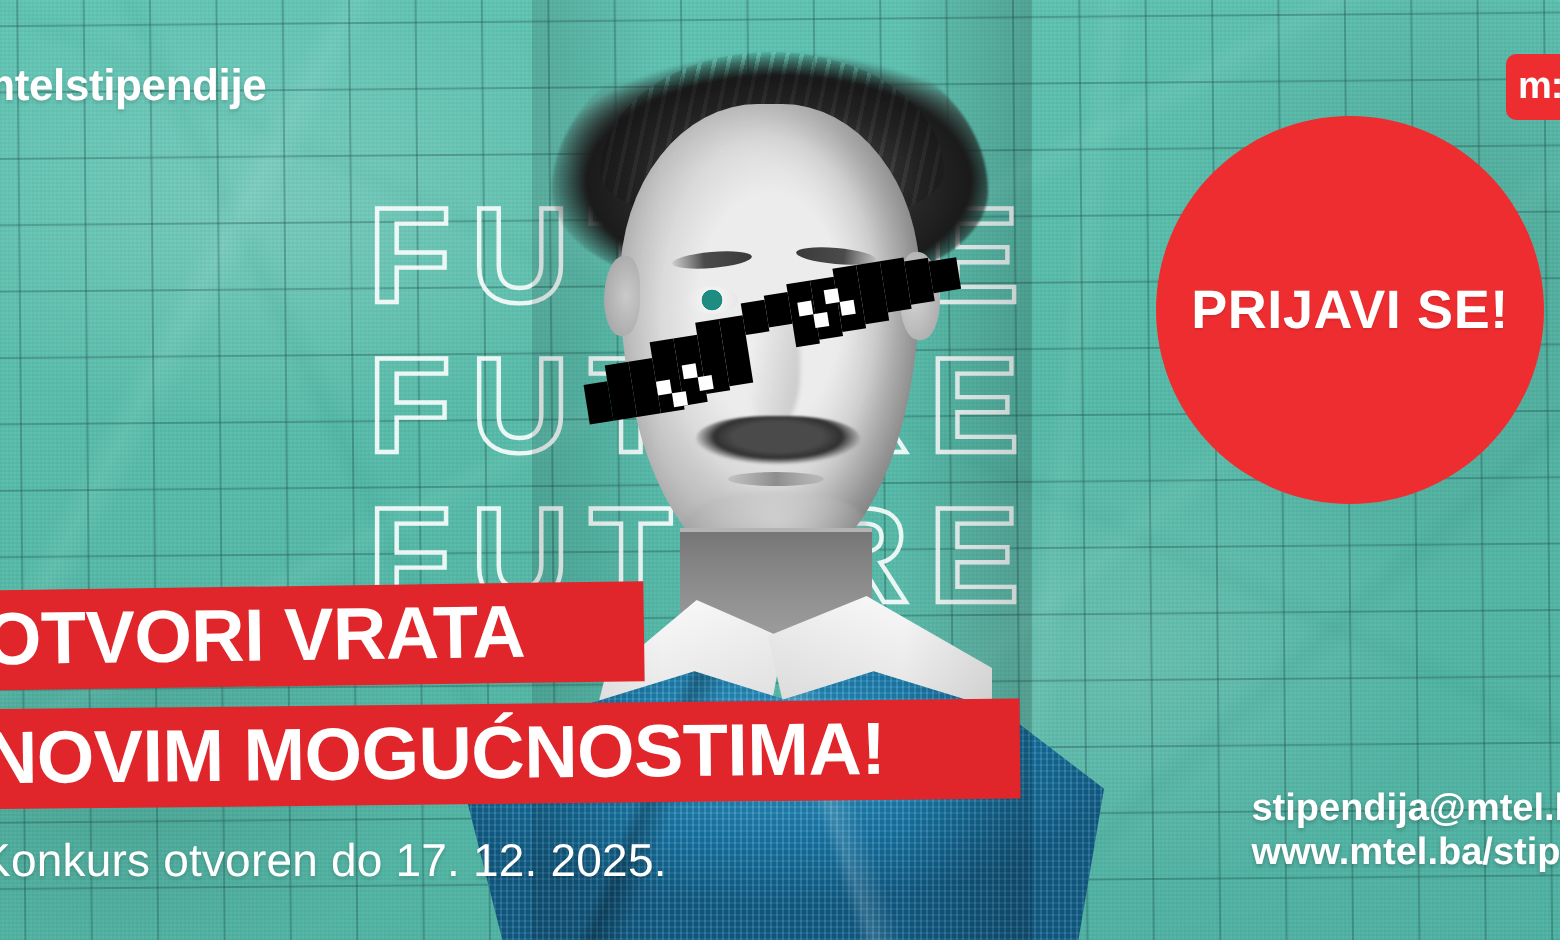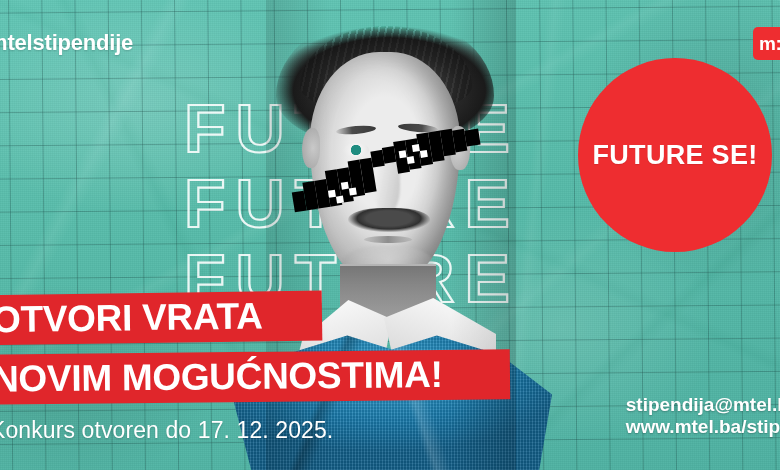--- a/index.html
+++ b/index.html
@@ -371,21 +371,21 @@
     <div class="hl" style="left:133px; top:17px; width:7px; height:7px;"></div>
   </div>
 
   <div class="hashtag">#mtelstipendije</div>
 
   <div class="logo">
     <span>m:tel</span>
   </div>
 
   <div class="cta-circle">
-    <span>FUTURE SE!</span>
+    <span>PRIJAVI SE!</span>
   </div>
 
   <div class="band band1">
     <span>OTVORI VRATA</span>
   </div>
   <div class="band band2">
     <span>NOVIM MOGUĆNOSTIMA!</span>
   </div>
 
   <div class="deadline">Konkurs otvoren do 17. 12. 2025.</div>

